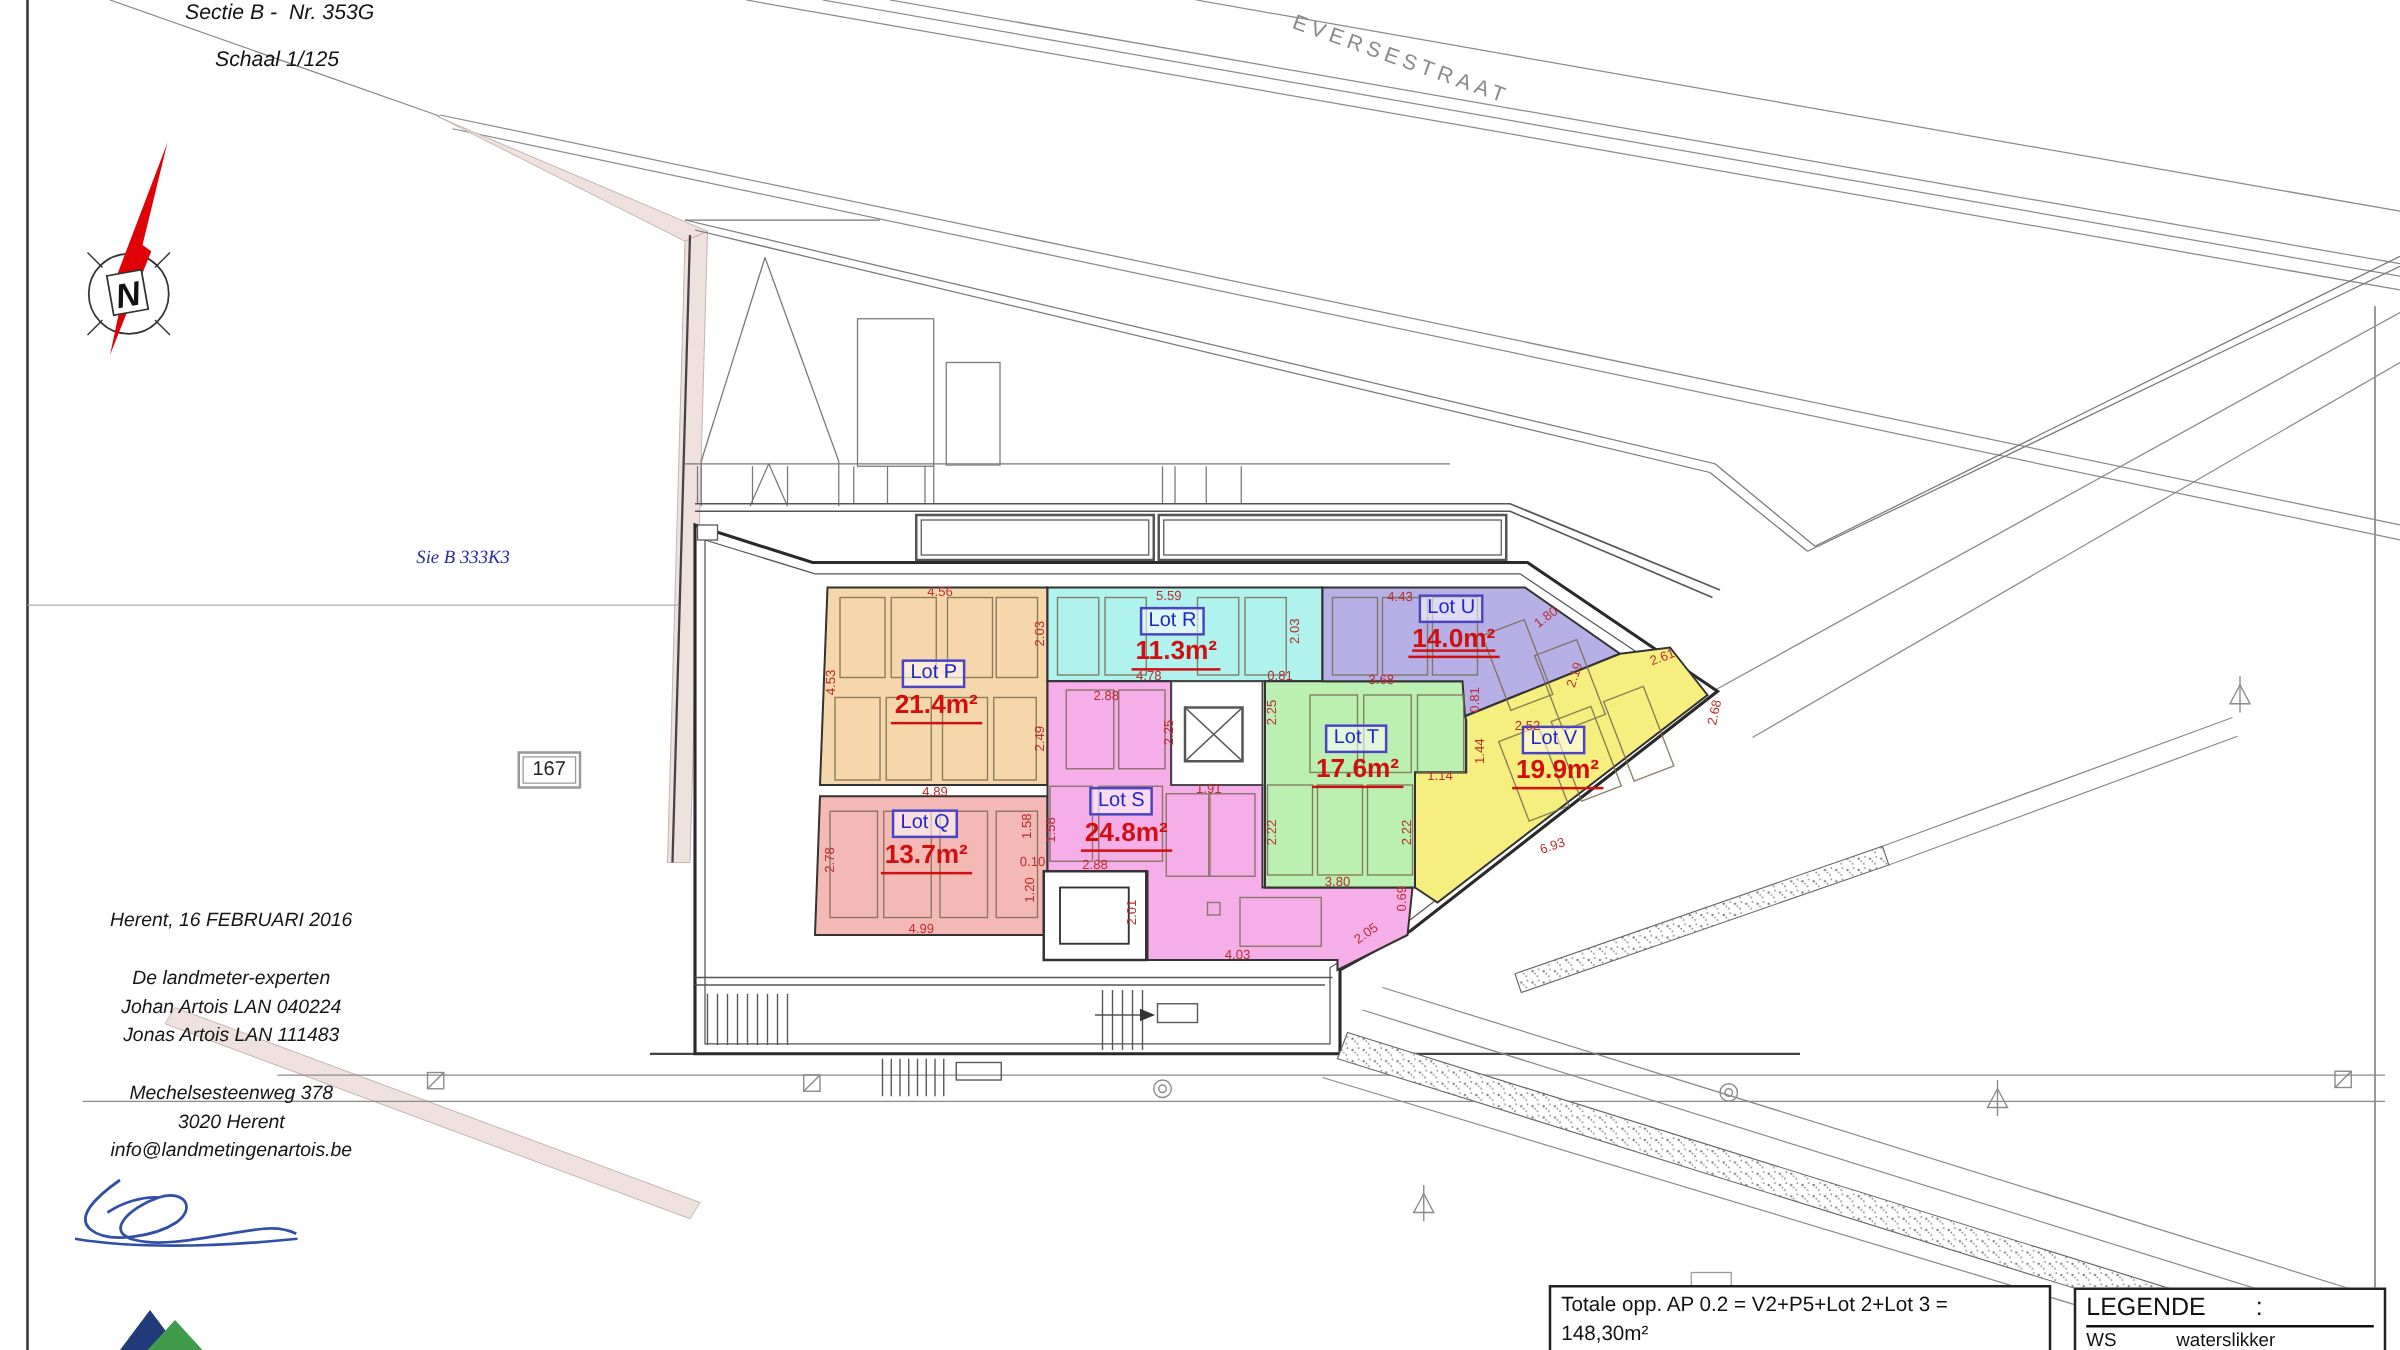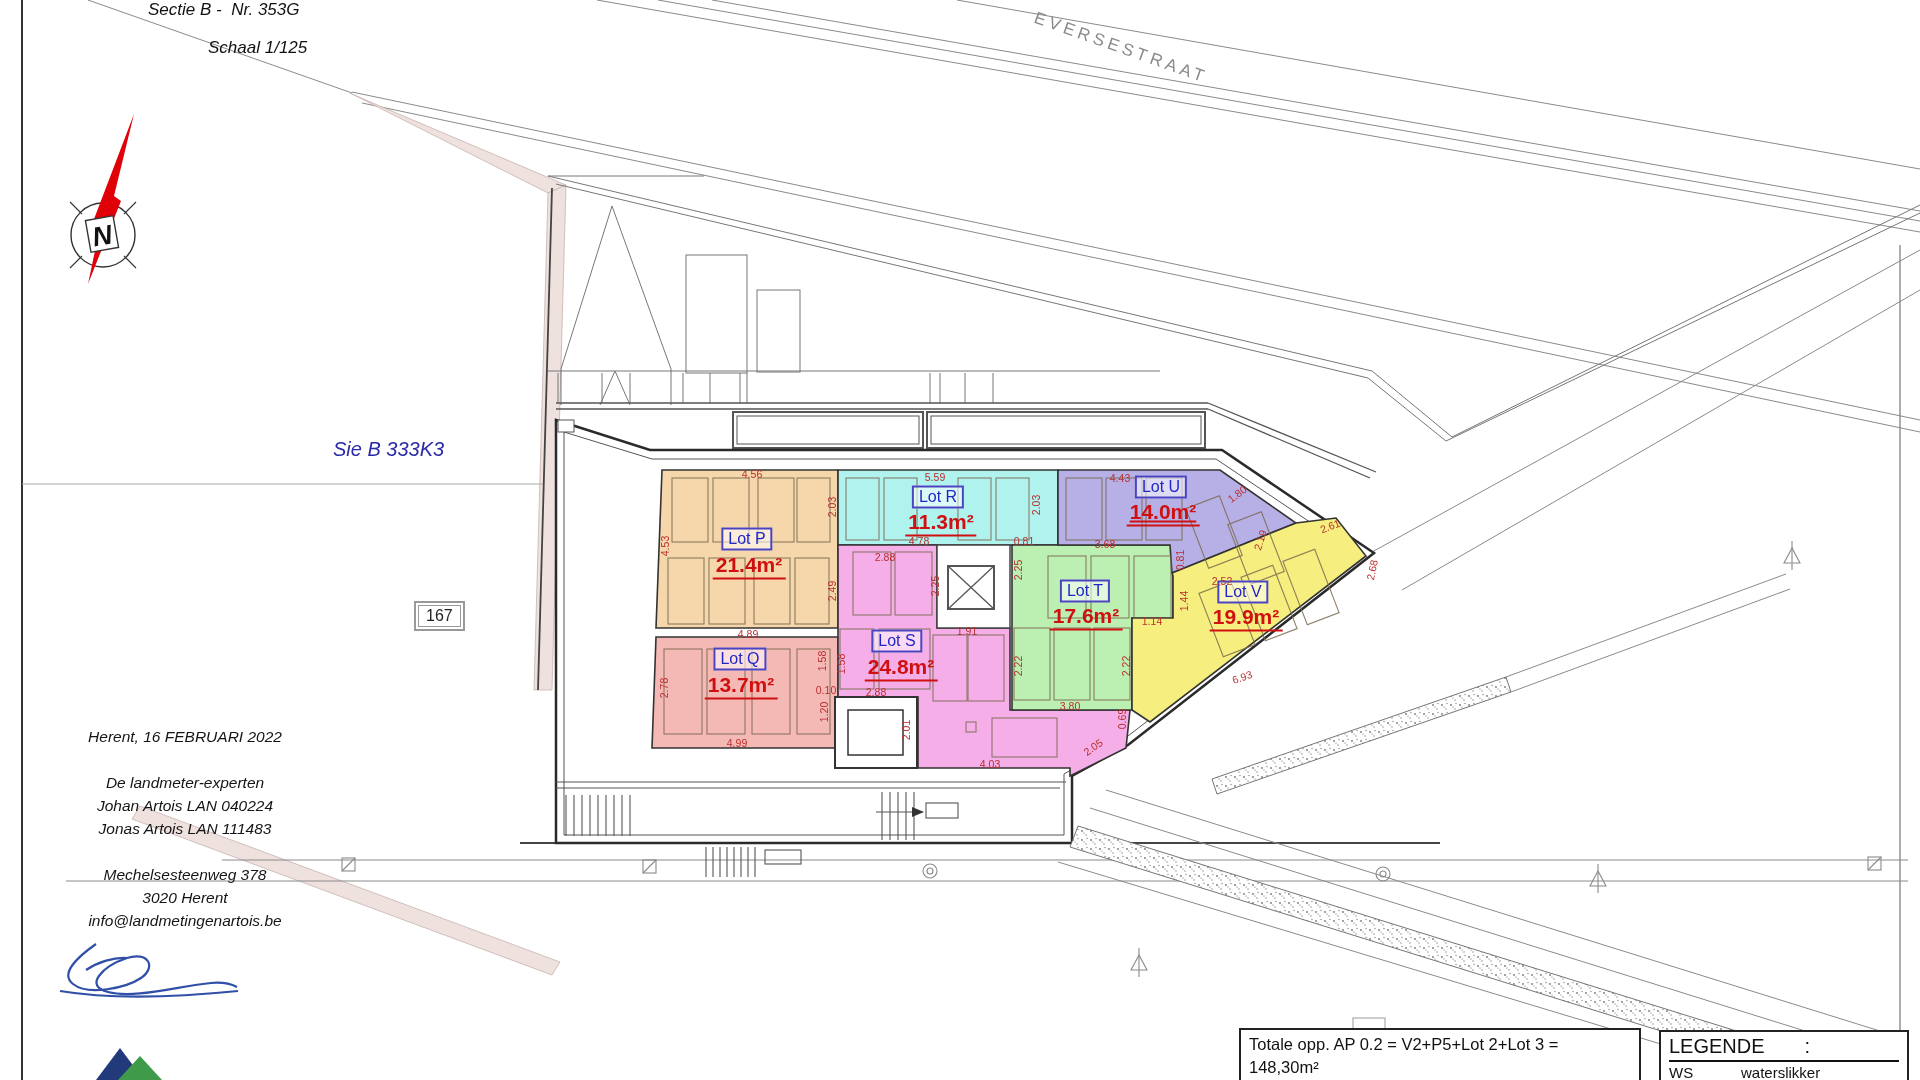--- a/index.html
+++ b/index.html
@@ -3,21 +3,21 @@
 <meta charset="utf-8">
 <style>
   html,body{margin:0;padding:0;background:#e8e8e8;}
   #page{position:relative;width:1920px;height:1080px;background:#ffffff;overflow:hidden;
         font-family:"Liberation Sans",sans-serif;color:#1a1a1a;}
   #plan{position:absolute;left:0;top:0;}
   #labels{position:absolute;left:0;top:0;width:1920px;height:1080px;pointer-events:none;}
   .txt{position:absolute;white-space:pre;}
   .title-line{font-size:17px;font-style:italic;color:#111;}
   .street-label{font-size:17px;color:#8a8a8a;letter-spacing:4px;transform-origin:left top;transform:rotate(19.5deg);}
-  .blue-note{font-size:20px;font-style:italic;color:#2a2aa8;}
+  .blue-note{font-size:15px;font-style:italic;color:#2a2aa8;font-family:Liberation Serif, serif;}
   .parcel-box{position:absolute;border:2px solid #999;background:#fff;padding:2px;}
   .parcel-box .inner{border:1px solid #999;padding:1px 7px;font-size:16px;color:#222;}
   .addr{position:absolute;width:290px;text-align:center;font-style:italic;font-size:15.5px;line-height:23px;color:#151515;}
   .addr-line{min-height:23px;}
   .totals-box{position:absolute;background:#fff;border:2px solid #222;padding:3px 8px;font-size:16.5px;line-height:23px;color:#111;}
   .legend-box{position:absolute;background:#fff;border:2px solid #222;padding:2px 8px;color:#111;}
   .legend-title-row{display:flex;border-bottom:2px solid #111;font-size:20px;padding:1px 2px 2px 0;gap:40px;}
   .legend-row{display:flex;font-size:15px;line-height:20px;padding-top:1px;}
   .legend-code{width:72px;}
   .lot-label{position:absolute;font-size:16px;color:#2026c8;border:2px solid #4a44c0;background:rgba(255,255,255,0.55);
@@ -265,30 +265,30 @@
 
   <g>
     <polygon points="96,1080 120,1048 144,1080" fill="#223a7a"></polygon>
     <polygon points="118,1080 140,1056 162,1080" fill="#3f9a4a"></polygon>
   </g>
 
   <rect x="1353" y="1018" width="32" height="11" fill="#fff" stroke="#999" stroke-width="1"></rect>
 </svg>
 
 <div class="txt title-line" style="left:148px;top:0px;">Sectie B -  Nr. 353G</div>
-<div class="txt title-line" style="left:172px;top:38px;margin-left:36px;">Schaal 1/125</div>
+<div class="txt title-line" style="left:172px;top:38px;">Schaal 1/125</div>
 <div class="txt street-label" style="left:1038px;top:8px;">EVERSESTRAAT</div>
 <div class="txt blue-note" style="left:333px;top:438px;">Sie B 333K3</div>
 
 <div class="parcel-box" style="left:414px;top:601px;">
   <div class="inner">167</div>
 </div>
 
 <div class="addr" style="left:40px;top:725px;">
-  <div class="addr-line">Herent,  16 FEBRUARI 2022</div>
+  <div class="addr-line">Herent,  16 FEBRUARI 2016</div>
   <div class="addr-line"></div>
   <div class="addr-line">De landmeter-experten</div>
   <div class="addr-line">Johan Artois LAN 040224</div>
   <div class="addr-line">Jonas Artois LAN 111483</div>
   <div class="addr-line"></div>
   <div class="addr-line">Mechelsesteenweg 378</div>
   <div class="addr-line">3020 Herent</div>
   <div class="addr-line">info@landmetingenartois.be</div>
 </div>
 

